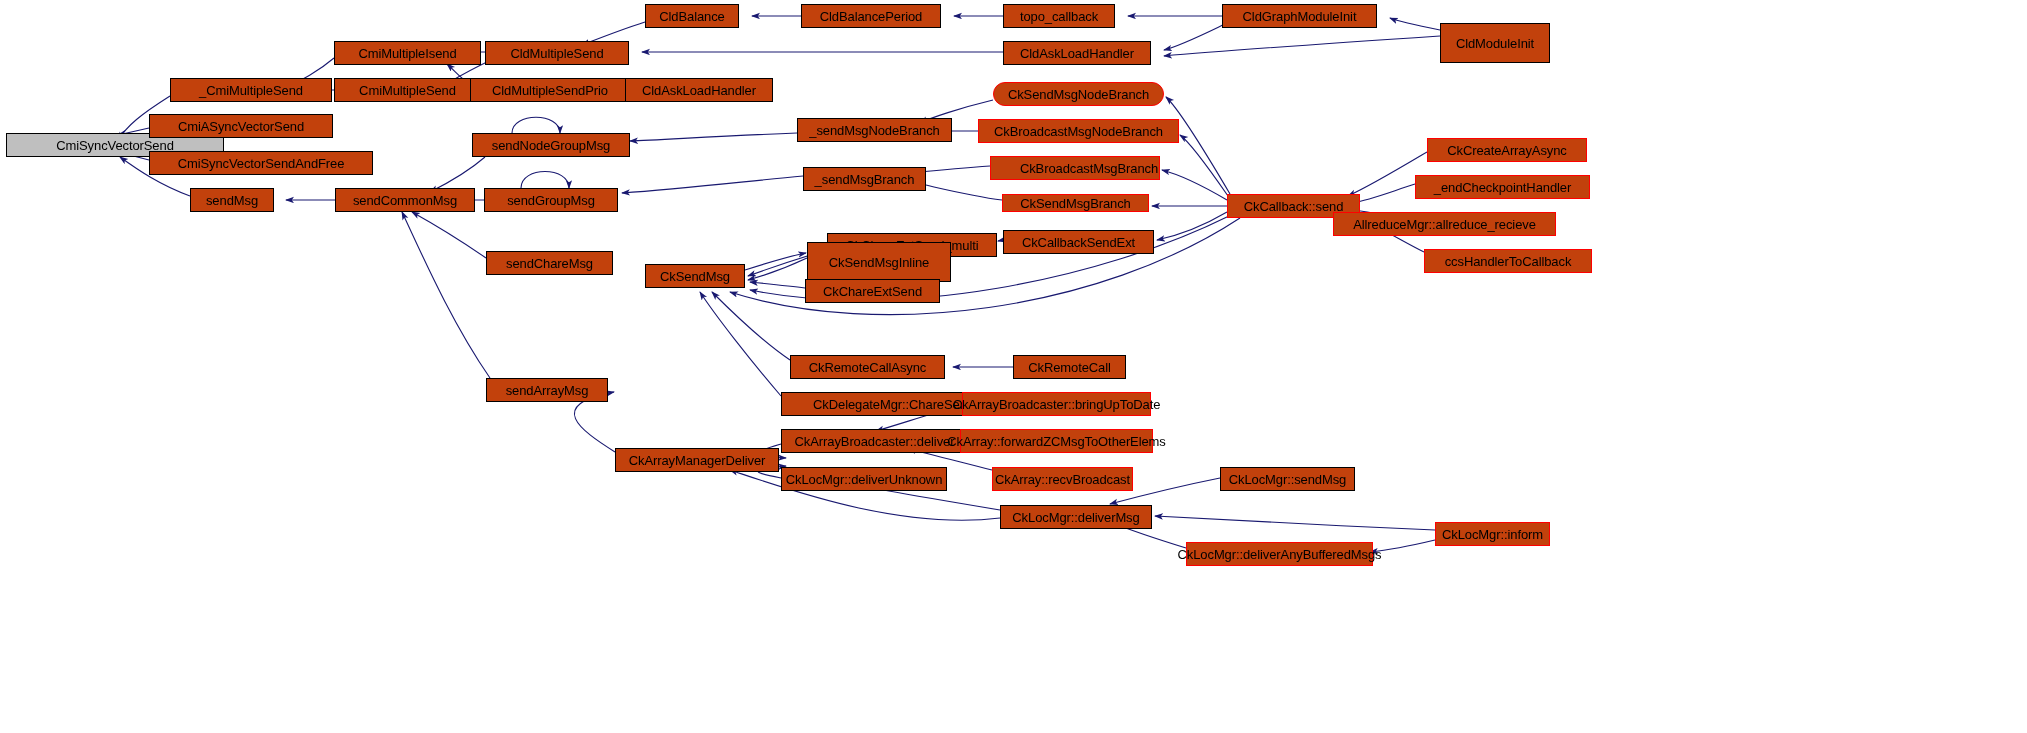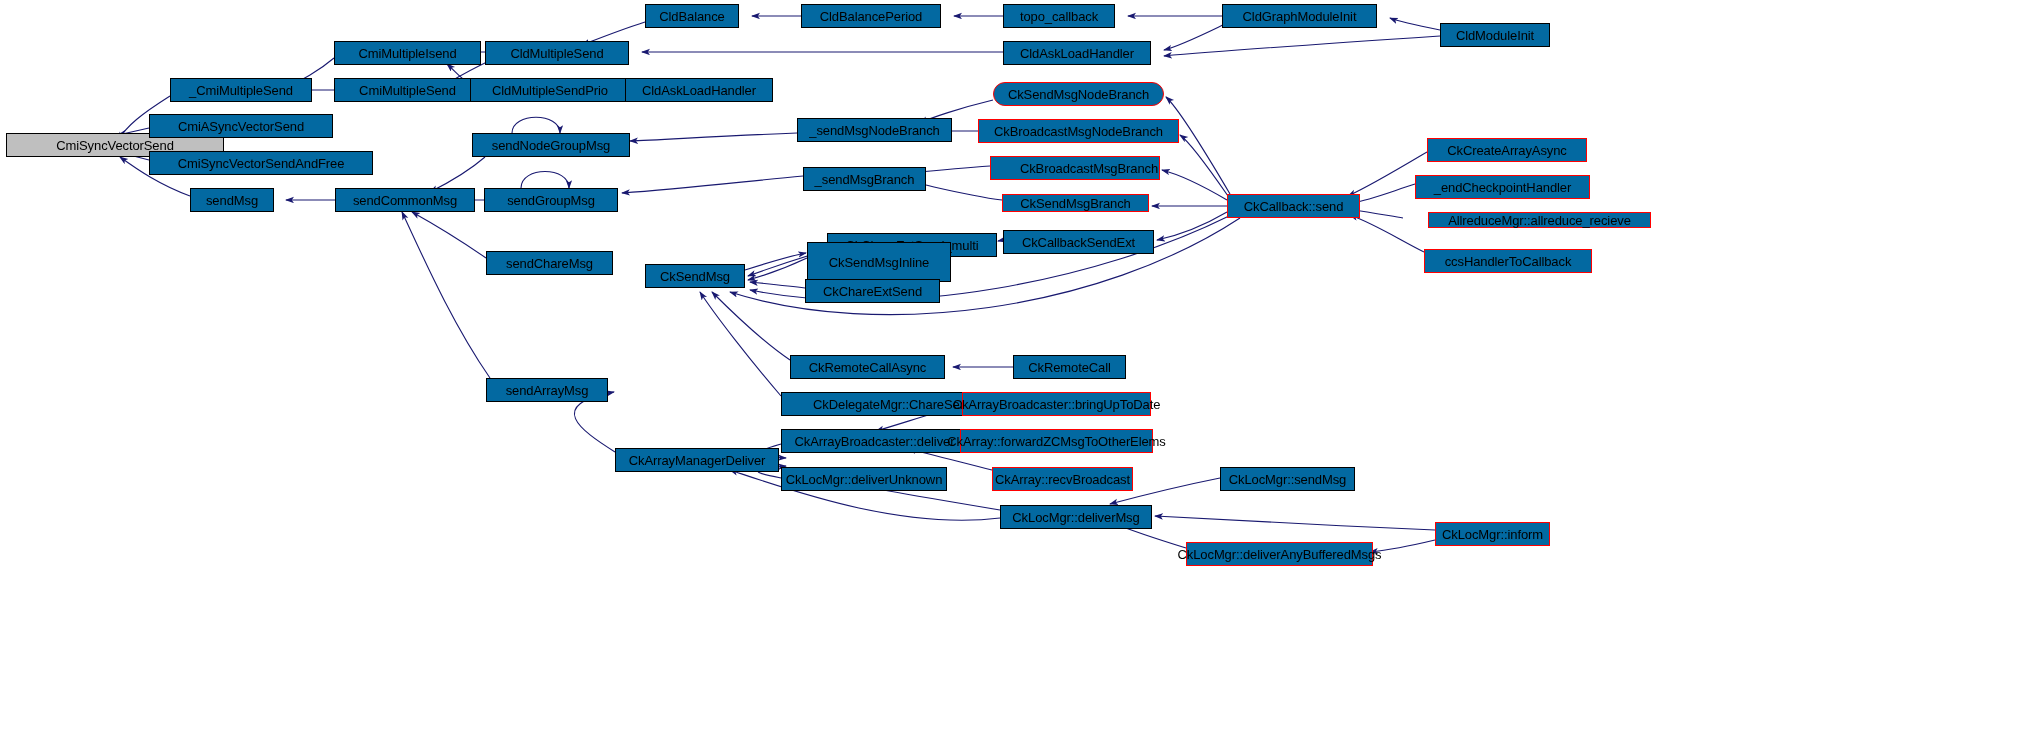--- a/index.html
+++ b/index.html
@@ -17,21 +17,21 @@
     left:0; top:0;
     width:2027px; height:733px;
     pointer-events:none;
   }
   .node{
     position:absolute;
     box-sizing:border-box;
     display:flex;
     align-items:center;
     justify-content:center;
-    background:#0369a1;
+    background:#c2410c;
     border:1px solid #000000;
     color:#000000;
     font-size:13px;
     line-height:1;
     white-space:nowrap;
     letter-spacing:-0.1px;
     z-index:2;
   }
   .node.red{ border-color:#ff0000; }
   .node.current{ background:#bfbfbf; border-color:#000000; }
@@ -107,21 +107,21 @@
       <path d="M 1000,510 C 940,500 880,490 830,480" fill="none" stroke="#191970" stroke-width="1.1" marker-end="url(#arrowhead)"></path>
       <path d="M 1000,518 C 900,530 790,490 730,470" fill="none" stroke="#191970" stroke-width="1.1" marker-end="url(#arrowhead)"></path>
       <path d="M 1220,478 C 1180,486 1140,496 1110,504" fill="none" stroke="#191970" stroke-width="1.1" marker-end="url(#arrowhead)"></path>
       <path d="M 1435,530 C 1340,526 1220,520 1155,516" fill="none" stroke="#191970" stroke-width="1.1" marker-end="url(#arrowhead)"></path>
       <path d="M 1435,540 C 1410,546 1390,550 1370,552" fill="none" stroke="#191970" stroke-width="1.1" marker-end="url(#arrowhead)"></path>
       <path d="M 1186,548 C 1160,540 1130,530 1110,522" fill="none" stroke="#191970" stroke-width="1.1" marker-end="url(#arrowhead)"></path>
     </svg>
 <div class="node current" style="left: 6px; top: 133px; width: 218px; height: 24px;">
       <span class="lbl">CmiSyncVectorSend</span>
     </div>
-    <div class="node" style="left: 170px; top: 78px; width: 142px; height: 24px;">
+    <div class="node" style="left: 170px; top: 78px; width: 162px; height: 24px;">
       <span class="lbl">_CmiMultipleSend</span>
     </div>
     <div class="node" style="left: 149px; top: 114px; width: 184px; height: 24px;">
       <span class="lbl">CmiASyncVectorSend</span>
     </div>
     <div class="node" style="left: 149px; top: 151px; width: 224px; height: 24px;">
       <span class="lbl">CmiSyncVectorSendAndFree</span>
     </div>
     <div class="node" style="left: 190px; top: 188px; width: 84px; height: 24px;">
       <span class="lbl">sendMsg</span>
@@ -146,21 +146,21 @@
     </div>
     <div class="node" style="left: 801px; top: 4px; width: 140px; height: 24px;">
       <span class="lbl">CldBalancePeriod</span>
     </div>
     <div class="node" style="left: 1003px; top: 4px; width: 112px; height: 24px;">
       <span class="lbl">topo_callback</span>
     </div>
     <div class="node" style="left: 1222px; top: 4px; width: 155px; height: 24px;">
       <span class="lbl">CldGraphModuleInit</span>
     </div>
-    <div class="node" style="left: 1440px; top: 23px; width: 110px; height: 24px;">
+    <div class="node" style="left: 1440px; top: 23px; width: 110px; height: 40px;">
       <span class="lbl">CldModuleInit</span>
     </div>
     <div class="node" style="left: 1003px; top: 41px; width: 148px; height: 24px;">
       <span class="lbl">CldAskLoadHandler</span>
     </div>
     <div class="node" style="left: 472px; top: 133px; width: 158px; height: 24px;">
       <span class="lbl">sendNodeGroupMsg</span>
     </div>
     <div class="node" style="left: 484px; top: 188px; width: 134px; height: 24px;">
       <span class="lbl">sendGroupMsg</span>
@@ -209,21 +209,21 @@
     </div>
     <div class="node red" style="left: 1227px; top: 194px; width: 133px; height: 24px;">
       <span class="lbl">CkCallback::send</span>
     </div>
     <div class="node red" style="left: 1427px; top: 138px; width: 160px; height: 24px;">
       <span class="lbl">CkCreateArrayAsync</span>
     </div>
     <div class="node red" style="left: 1415px; top: 175px; width: 175px; height: 24px;">
       <span class="lbl">_endCheckpointHandler</span>
     </div>
-    <div class="node red" style="left: 1428px; top: 212px; width: 223px; height: 16px;">
+    <div class="node red" style="left: 1333px; top: 212px; width: 223px; height: 24px;">
       <span class="lbl">AllreduceMgr::allreduce_recieve</span>
     </div>
     <div class="node red" style="left: 1424px; top: 249px; width: 168px; height: 24px;">
       <span class="lbl">ccsHandlerToCallback</span>
     </div>
     <div class="node" style="left: 790px; top: 355px; width: 155px; height: 24px;">
       <span class="lbl">CkRemoteCallAsync</span>
     </div>
     <div class="node" style="left: 1013px; top: 355px; width: 113px; height: 24px;">
       <span class="lbl">CkRemoteCall</span>

